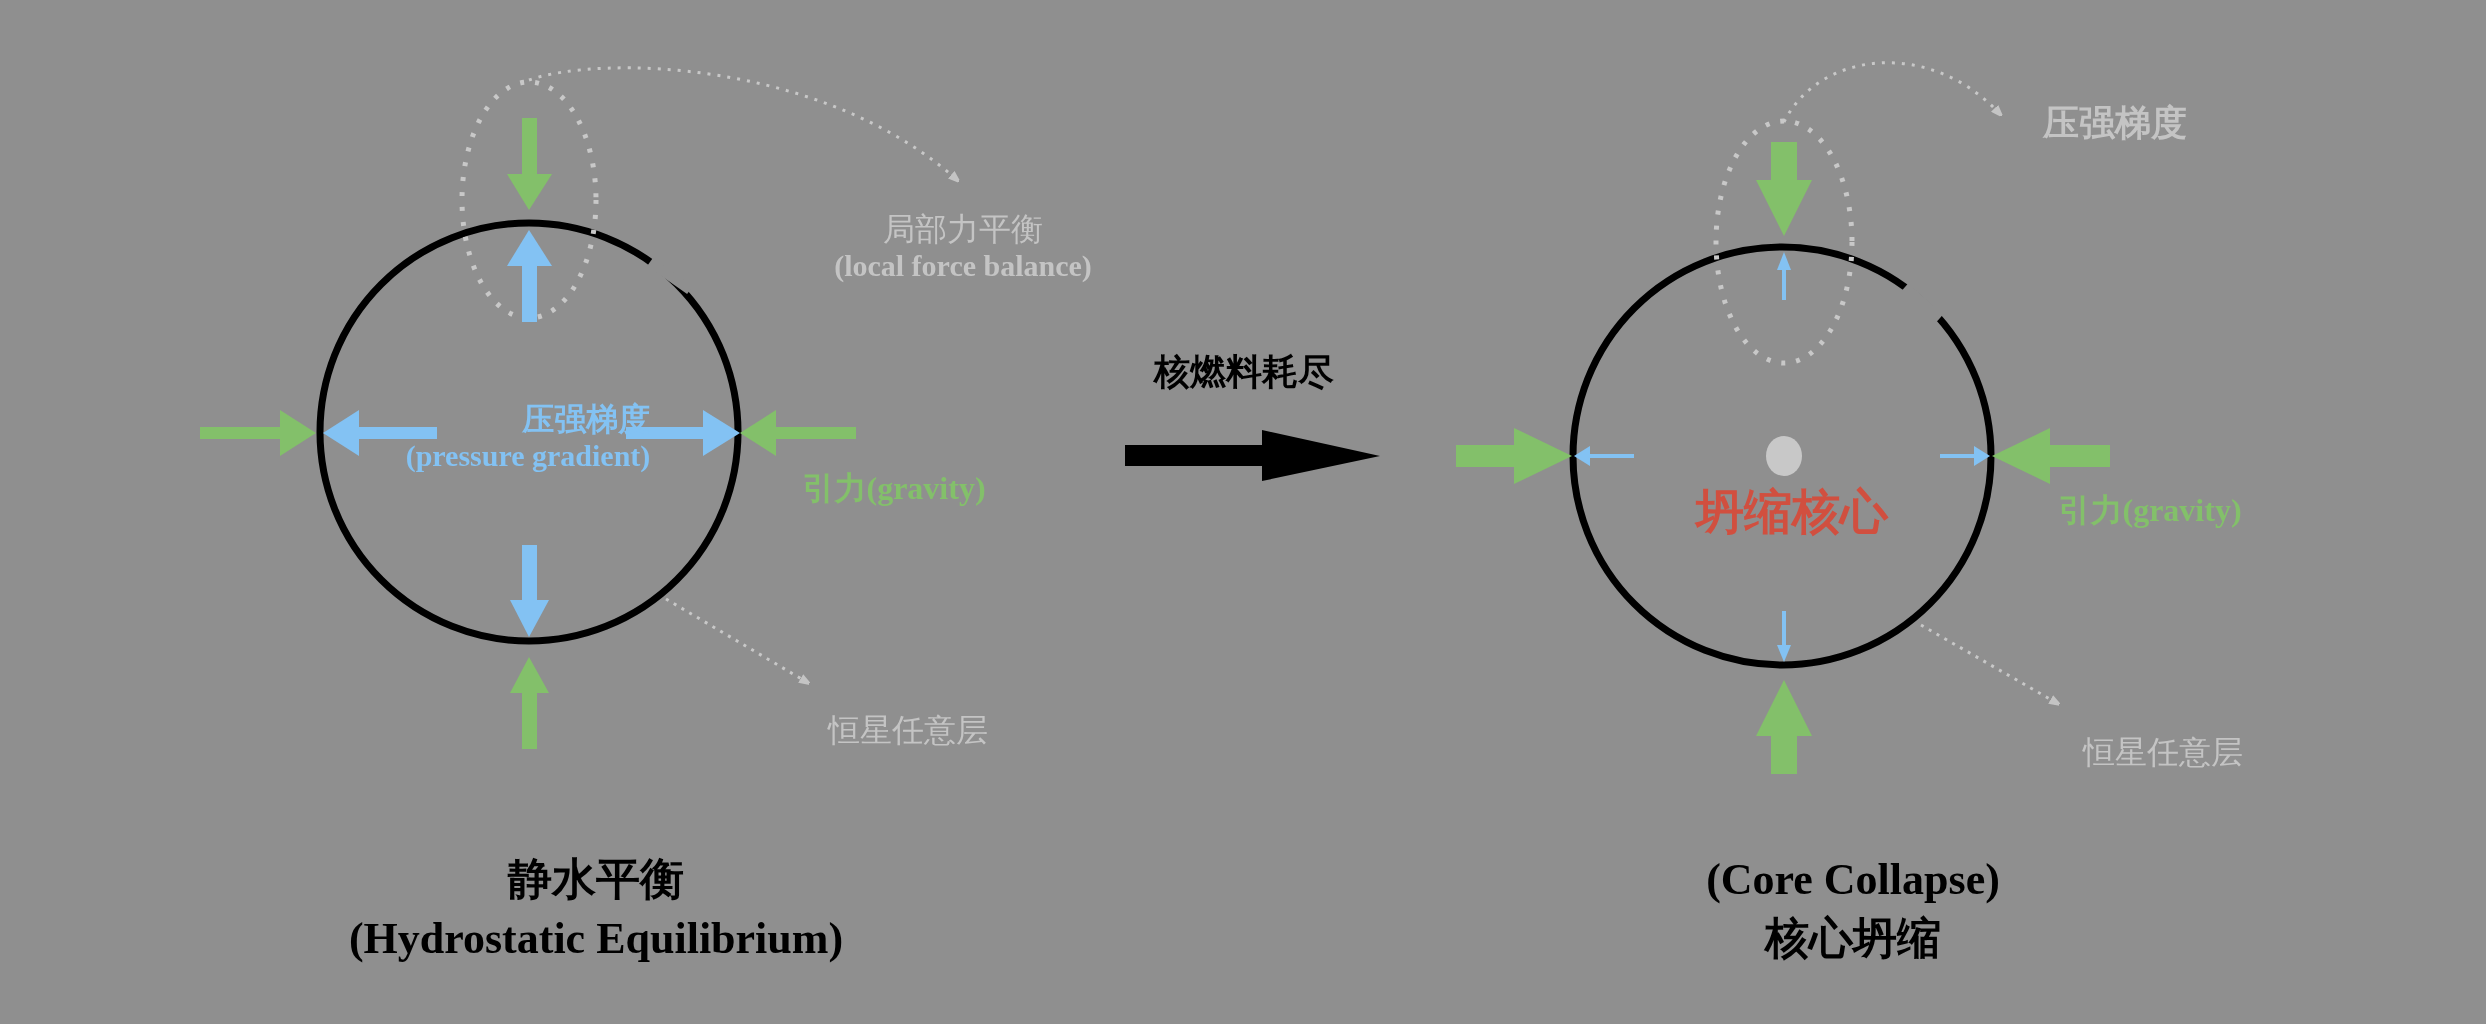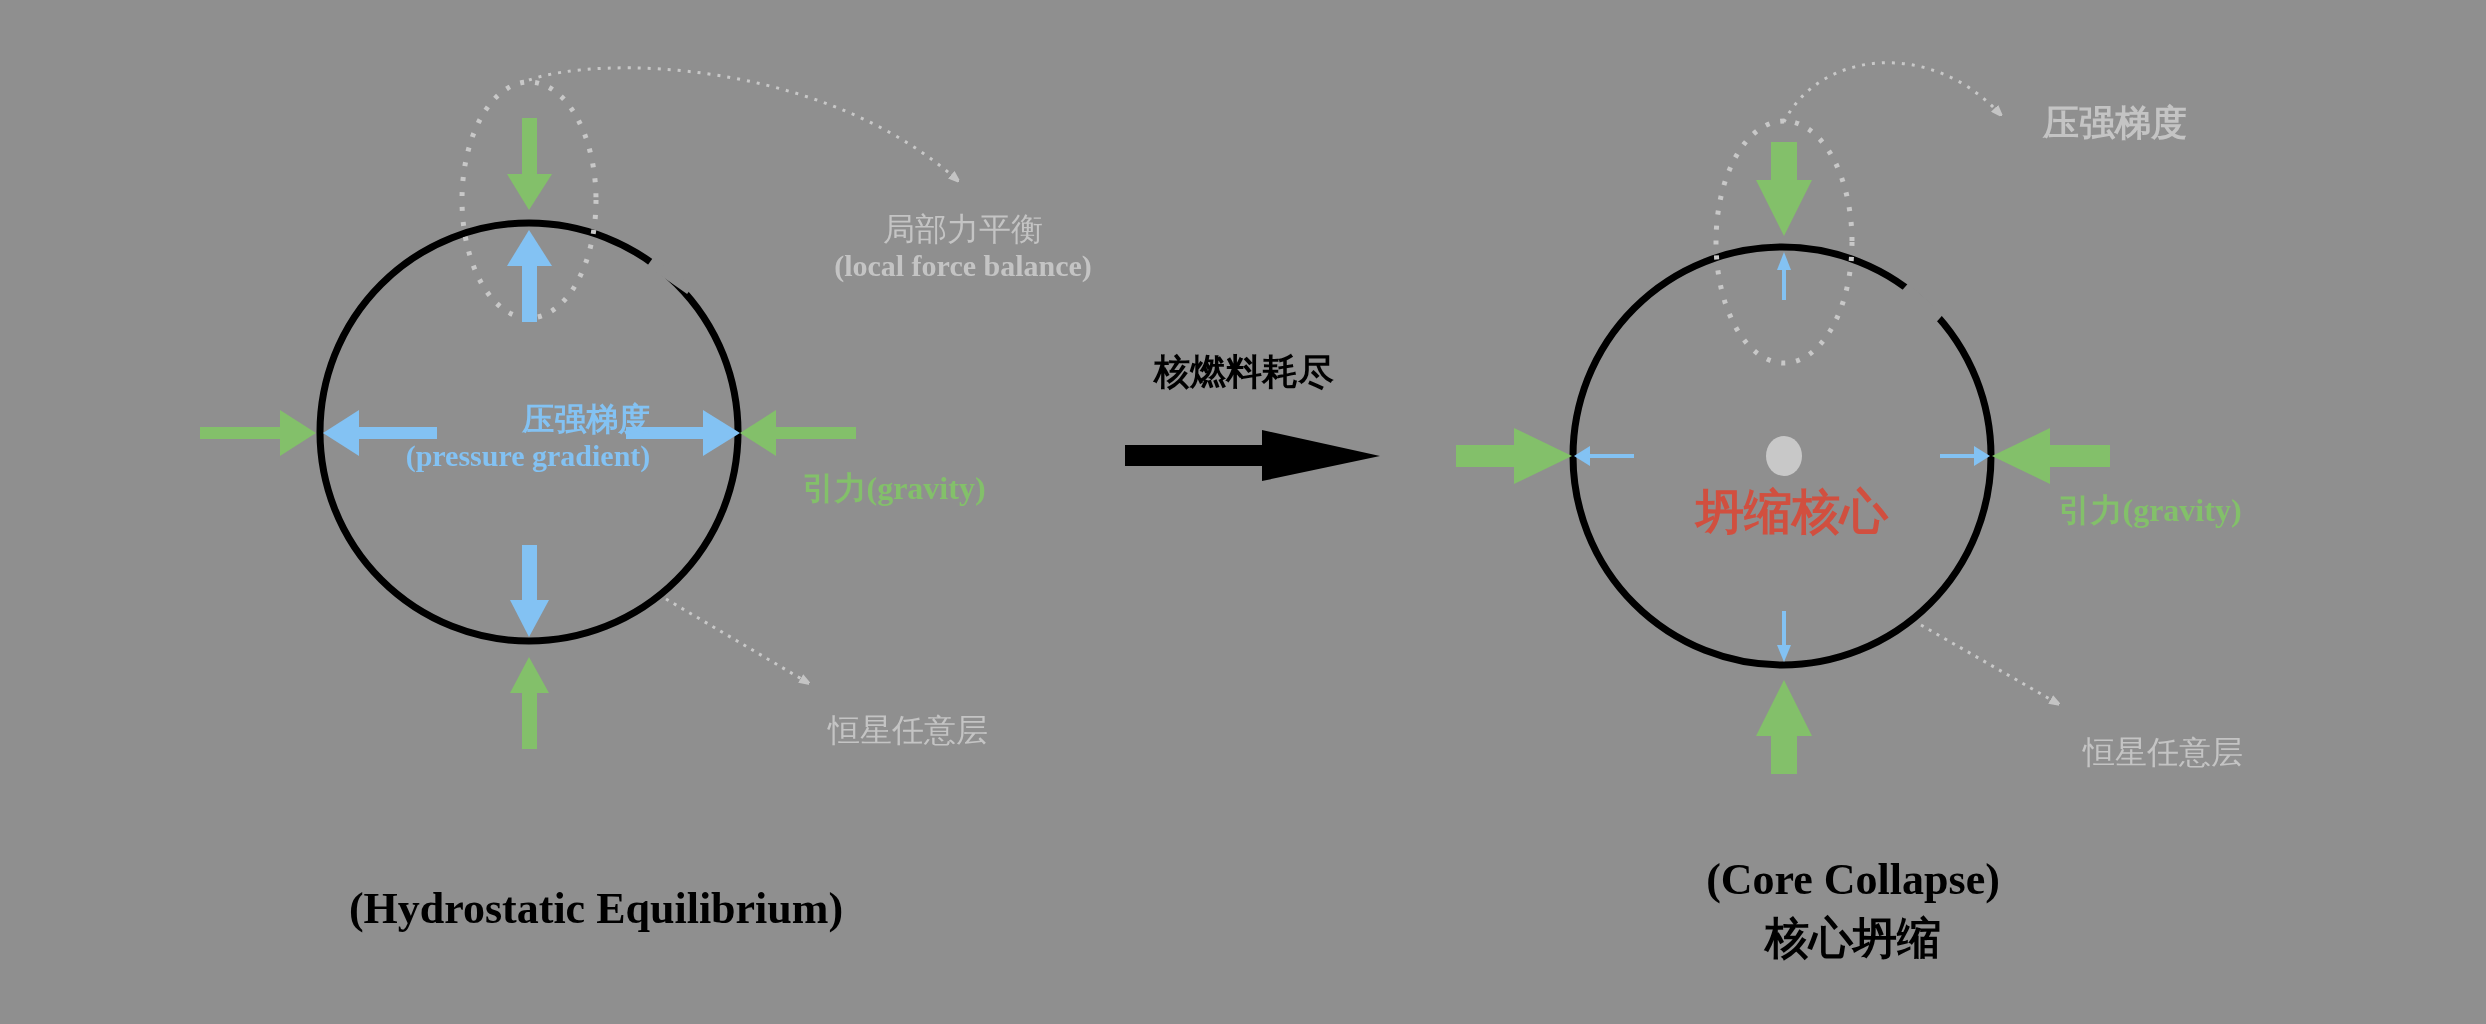--- a/index.html
+++ b/index.html
@@ -143,20 +143,21 @@
 <div class="lbl blue" style="left:528px; top:437px;">
   <div style="font-size:32px;text-align:right;">压强梯度</div>
   <div style="font-size:30px;">(pressure gradient)</div>
 </div>
 
 <div class="lbl green" style="left:894px; top:488px; font-size:32px;">引力(gravity)</div>
 
 <div class="lbl gray" style="left:908px; top:730px; font-size:32px;">恒星任意层</div>
 
 <div class="lbl cap" style="left:596px; top:909px;">
+  <div>静水平衡</div>
   <div>(Hydrostatic Equilibrium)</div>
 </div>
 
 <div class="lbl black" style="left:1244px; top:373px; font-size:36px; font-weight:bold;">核燃料耗尽</div>
 
 <div class="lbl gray" style="left:2115px; top:124px; font-size:36px; font-weight:bold;">压强梯度</div>
 
 <div class="lbl red" style="left:1792px; top:512px; font-size:48px;">坍缩核心</div>
 
 <div class="lbl green" style="left:2150px; top:510px; font-size:32px;">引力(gravity)</div>

